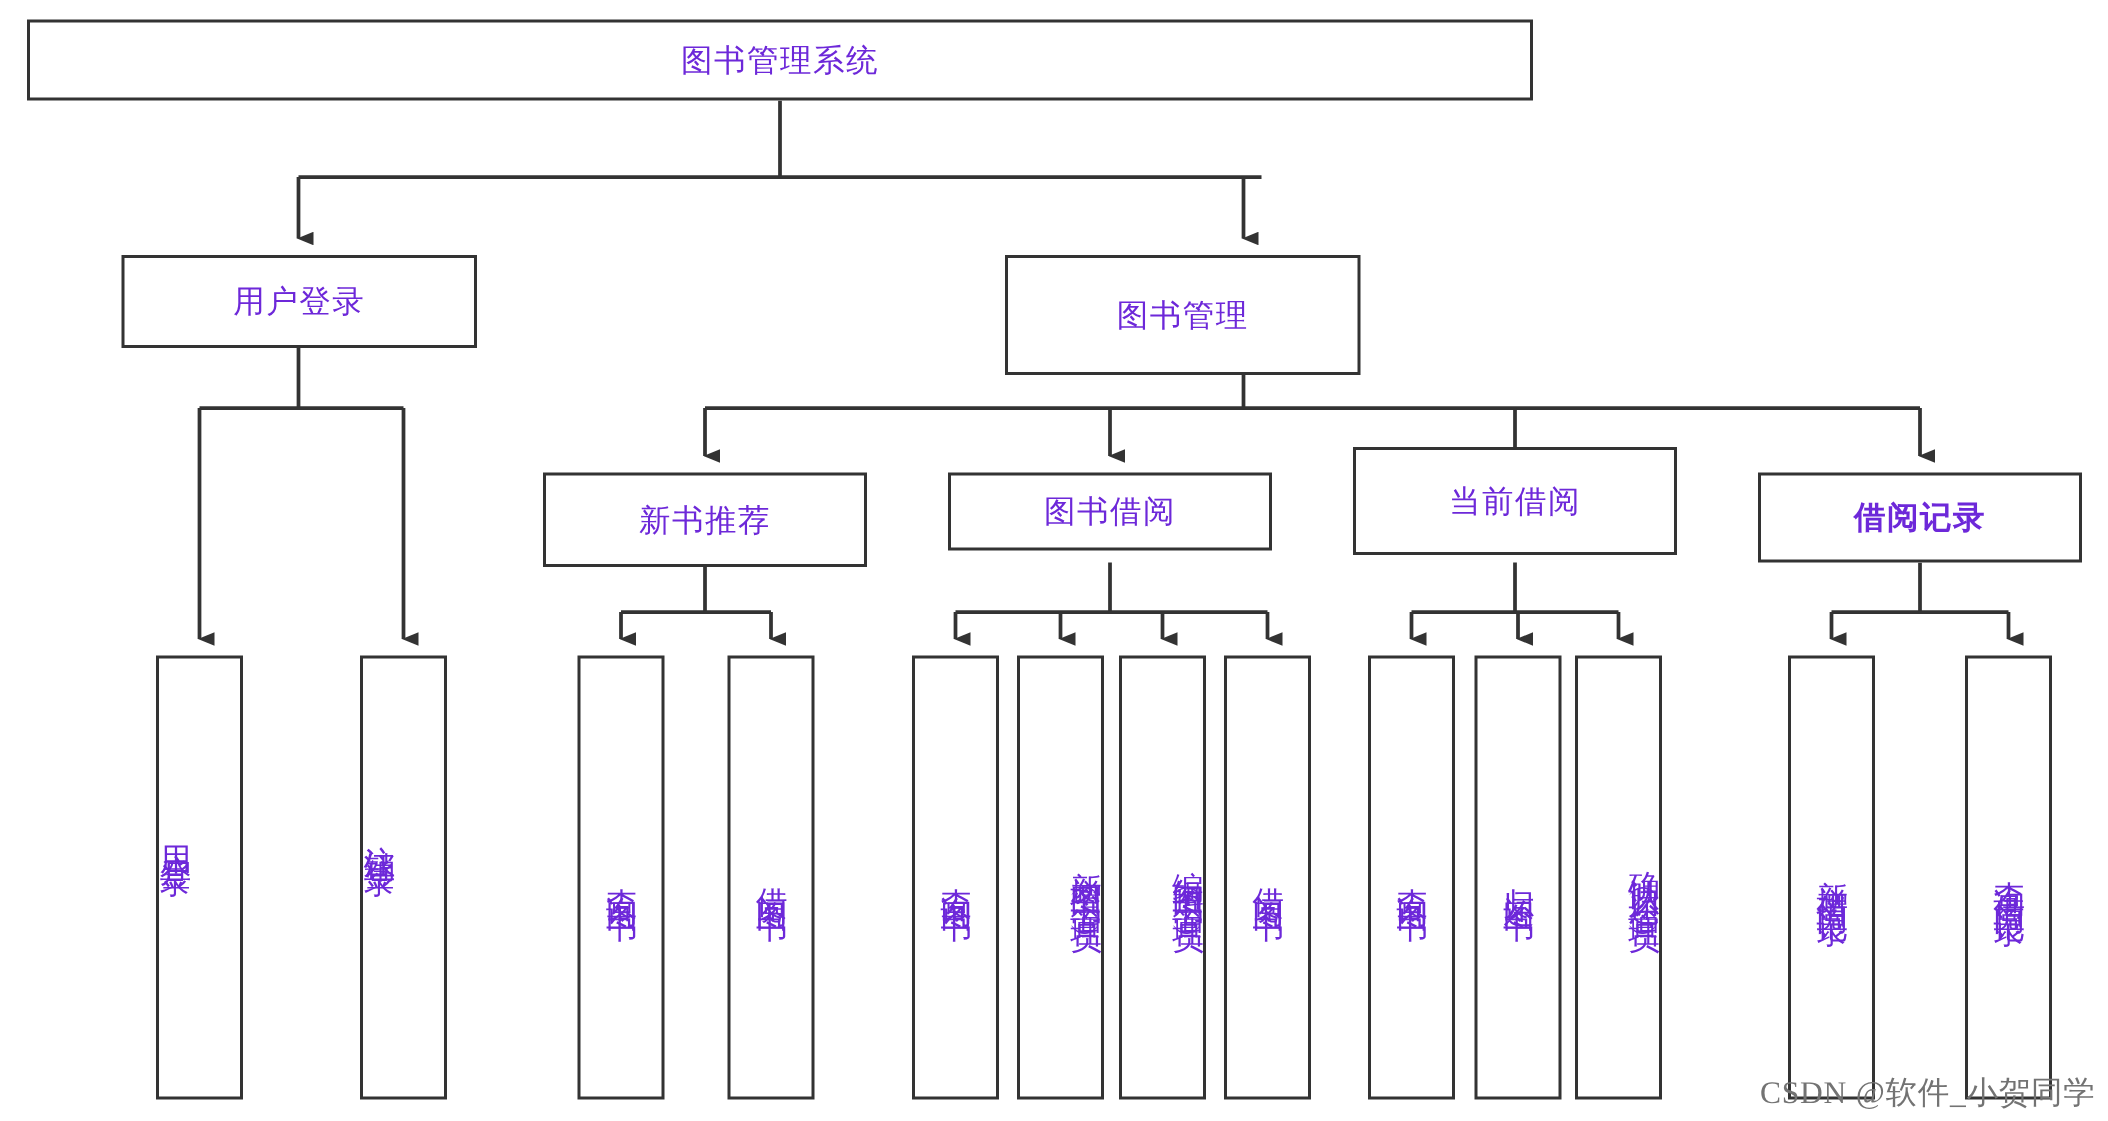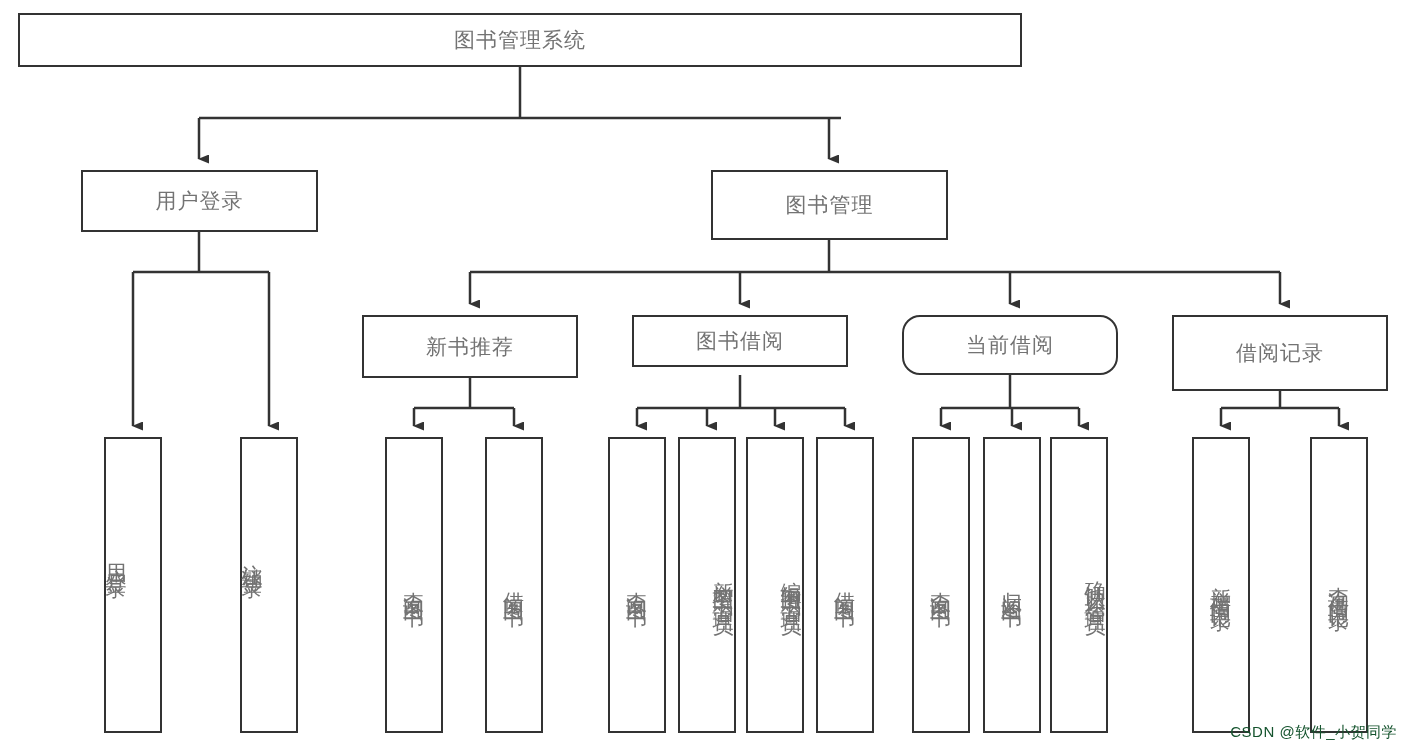--- a/index.html
+++ b/index.html
@@ -24,21 +24,21 @@
     pointer-events: none;
   }
   .node {
     position: absolute;
     box-sizing: border-box;
     border: 2px solid #333333;
     background: #ffffff;
     display: flex;
     align-items: center;
     justify-content: center;
-    color: #737373;
+    color: #6d28d9;
   }
   .node-h {
     font-size: 21px;
     letter-spacing: 1px;
     white-space: nowrap;
   }
   .node-v {
     writing-mode: vertical-rl;
     text-orientation: upright;
     font-size: 21px;
@@ -53,24 +53,25 @@
     padding-top: 2px;
   }
   .node-v.v-bottom {
     align-items: flex-end;
     padding-bottom: 56px;
   }
   #watermark {
     position: absolute;
     right: 8px;
     bottom: 5px;
-    font-size: 15px;
-    color: #14532d;
+    font-size: 21px;
+    color: #737373;
     white-space: nowrap;
     letter-spacing: 0.5px;
+    font-family: Liberation Serif, serif;
   }
 </style>
 </head>
 <body>
 
 <div id="canvas">
 
   <svg id="wires" viewBox="0 0 1405 747" xmlns="http://www.w3.org/2000/svg">
     <defs>
       <marker id="arrow" markerWidth="9" markerHeight="11" refX="4.5" refY="10" orient="auto" markerUnits="userSpaceOnUse">
@@ -118,27 +119,27 @@
       <path d="M1221,408 L1339,408"></path>
       <path d="M1221,408 L1221,426" marker-end="url(#arrow)"></path>
       <path d="M1339,408 L1339,426" marker-end="url(#arrow)"></path>
     </g>
   </svg>
 
   <div class="node node-h" id="root-node" style="left: 18px; top: 13px; width: 1004px; height: 54px;">图书管理系统</div>
 
   <div id="level2-layer">
       <div class="node node-h" style="left: 81px; top: 170px; width: 237px; height: 62px;">用户登录</div>
-      <div class="node node-h" style="left: 711px; top: 170px; width: 237px; height: 70px;">图书管理</div>
+      <div class="node node-h" style="left: 670px; top: 170px; width: 237px; height: 80px;">图书管理</div>
     </div>
   <div id="level3-layer">
       <div class="node node-h" style="left: 362px; top: 315px; width: 216px; height: 63px;">新书推荐</div>
       <div class="node node-h" style="left: 632px; top: 315px; width: 216px; height: 52px;">图书借阅</div>
-      <div class="node node-h" style="left: 902px; top: 315px; width: 216px; height: 60px; border-radius: 18px;">当前借阅</div>
-      <div class="node node-h" style="left: 1172px; top: 315px; width: 216px; height: 76px;">借阅记录</div>
+      <div class="node node-h" style="left: 902px; top: 298px; width: 216px; height: 72px;">当前借阅</div>
+      <div class="node node-h" style="left: 1172px; top: 315px; width: 216px; height: 60px; font-weight: bold;">借阅记录</div>
     </div>
   <div id="leaves-layer">
       <div class="node node-v v-bottom" style="left: 104px; top: 437px; width: 58px; height: 296px;">用户登录</div>
       <div class="node node-v v-bottom" style="left: 240px; top: 437px; width: 58px; height: 296px;">注销登录</div>
       <div class="node node-v" style="left: 385px; top: 437px; width: 58px; height: 296px;">查询图书</div>
       <div class="node node-v" style="left: 485px; top: 437px; width: 58px; height: 296px;">借阅图书</div>
       <div class="node node-v" style="left: 608px; top: 437px; width: 58px; height: 296px;">查询图书</div>
       <div class="node node-v v-top" style="left: 678px; top: 437px; width: 58px; height: 296px;">新增图书（管理员）</div>
       <div class="node node-v v-top" style="left: 746px; top: 437px; width: 58px; height: 296px;">编辑图书（管理员）</div>
       <div class="node node-v" style="left: 816px; top: 437px; width: 58px; height: 296px;">借阅图书</div>

